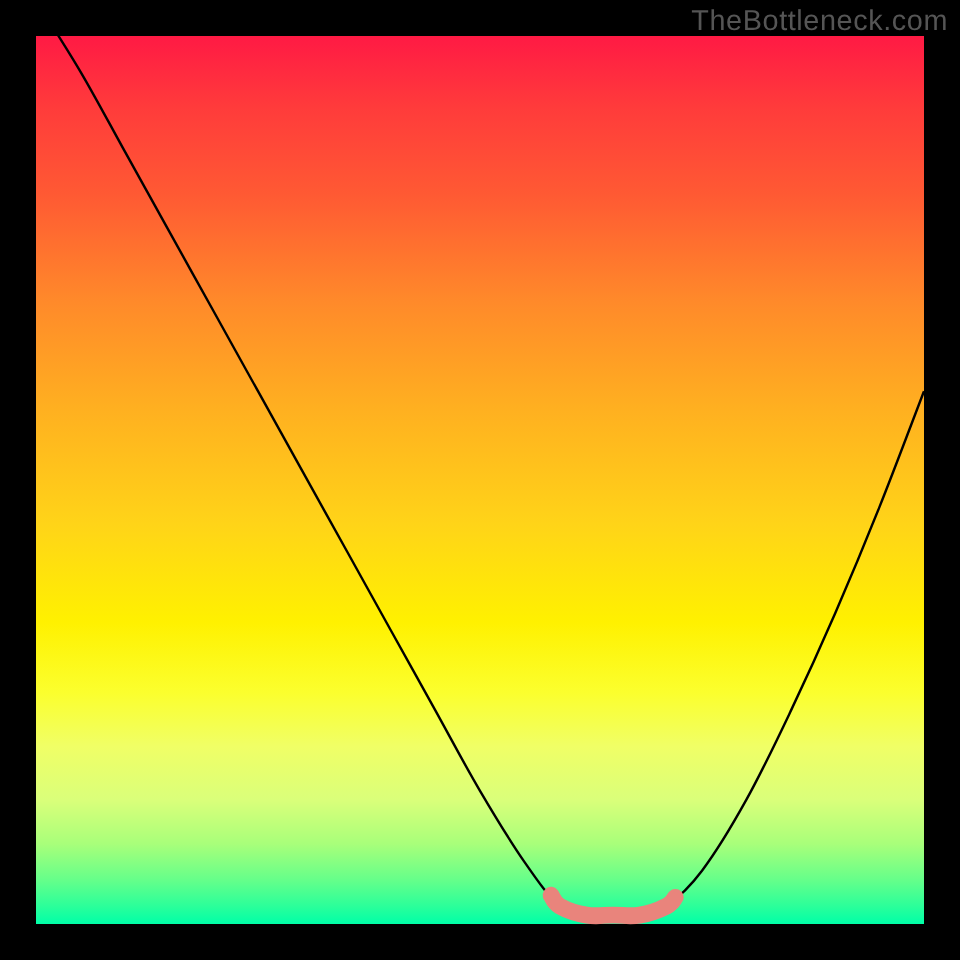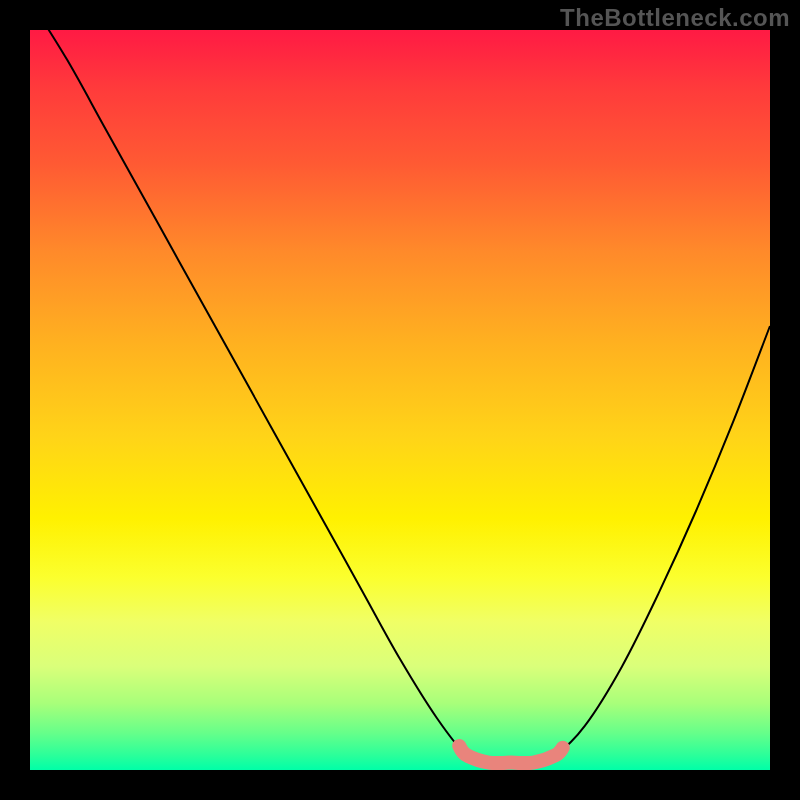--- a/index.html
+++ b/index.html
@@ -9,21 +9,21 @@
     width: 800px;
     height: 800px;
     background: #000;
   }
   .watermark {
     position: absolute;
     top: 4px;
     right: 10px;
     font-family: Arial, Helvetica, sans-serif;
     font-size: 24px;
-    font-weight: 700;
+    font-weight: 400;
     color: #555555;
     letter-spacing: 0.5px;
     z-index: 5;
   }
   .plot {
     position: absolute;
     left: 30px;
     top: 30px;
     width: 740px;
     height: 740px;

